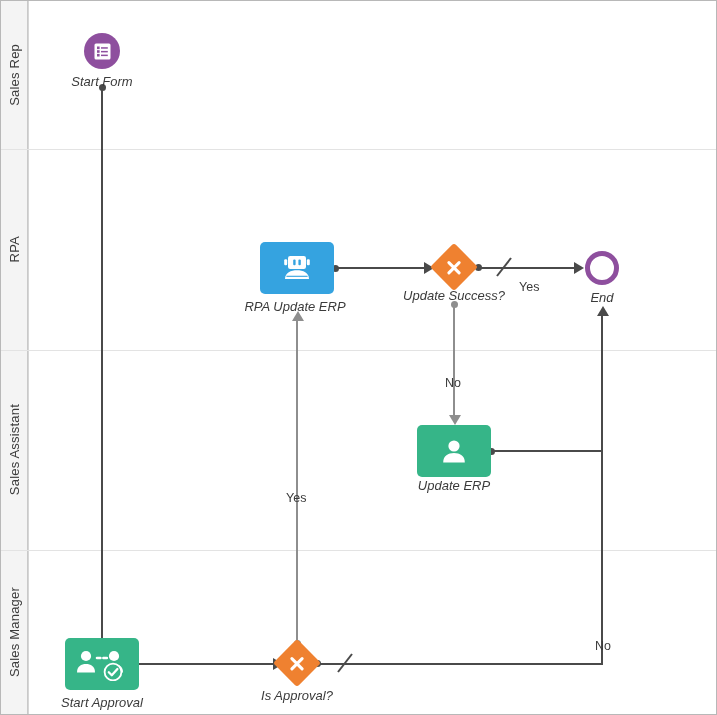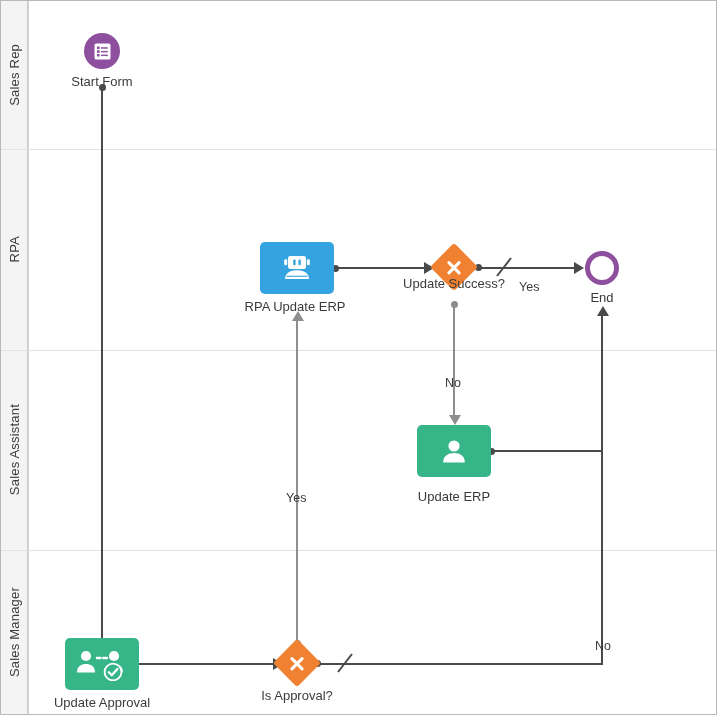--- a/index.html
+++ b/index.html
@@ -59,21 +59,21 @@
   .arrow.up.light{border-bottom-color:#8e8e8e;}
   .arrow.down{
     border-left:6px solid transparent;border-right:6px solid transparent;
     border-top:10px solid #8e8e8e;
   }
   .slash{position:absolute;width:22px;height:22px;}
   .flow-label{
     position:absolute;font-size:12.5px;color:#3b3b3b;white-space:nowrap;
   }
   
-  .node{position:absolute;}
+  .node{position:absolute;font-style:italic;}
   .node-label{
     position:absolute;font-size:13px;color:#3b3b3b;
     white-space:nowrap;text-align:center;left:50%;
     transform:translateX(-50%);
   }
   .event{
     border-radius:50%;
     display:flex;align-items:center;justify-content:center;
   }
   .event.start{width:36px;height:36px;background:#8e4f9e;}
@@ -197,55 +197,55 @@
   </div>
 
   <div class="node" style="left:436px;top:249px;width:34px;">
     <div class="gateway">
       <span class="gx">
         <svg width="17" height="17" viewBox="0 0 17 17">
           <path d="M3.4 3.4 L13.6 13.6 M13.6 3.4 L3.4 13.6" stroke="#ffffff" stroke-width="3.1" stroke-linecap="round"></path>
         </svg>
       </span>
     </div>
-    <div class="node-label" style="top:26px;">Update Success?</div>
+    <div class="node-label" style="top:38px;">Update Success?</div>
   </div>
 
   <div class="node" style="left:584px;top:250px;width:34px;">
     <div class="event end">
       <svg width="13" height="13" viewBox="0 0 13 13">
         <rect x="0" y="0" width="13" height="13" rx="2.6" fill="#ffffff"></rect>
       </svg>
     </div>
     <div class="node-label" style="top:39px;text-align:center;">End</div>
   </div>
 
   <div class="node" style="left:416px;top:424px;width:74px;">
     <div class="task user">
       <svg width="30" height="30" viewBox="0 0 30 30">
         <circle cx="15" cy="10" r="5.6" fill="#ffffff"></circle>
         <path d="M4.2 26.5 C4.2 19.6 9.2 17 15 17 C20.8 17 25.8 19.6 25.8 26.5 Z" fill="#ffffff"></path>
       </svg>
     </div>
-    <div class="node-label" style="top:64px;">Update ERP</div>
+    <div class="node-label" style="top:53px;">Update ERP</div>
   </div>
 
   <div class="node" style="left:64px;top:637px;width:74px;">
     <div class="task user">
       <svg width="56" height="34" viewBox="0 0 56 34">
         <circle cx="12" cy="9" r="5.1" fill="#ffffff"></circle>
         <path d="M3 25.5 C3 19.2 7.3 17 12 17 C16.7 17 21 19.2 21 25.5 Z" fill="#ffffff"></path>
         <circle cx="40" cy="9" r="5.1" fill="#ffffff"></circle>
         <path d="M31 25.5 C31 19.2 35.3 17 40 17 C44.7 17 49 19.2 49 25.5 Z" fill="#ffffff"></path>
         <path d="M23 11 H33" stroke="#ffffff" stroke-width="2.6" stroke-dasharray="3.4 3" stroke-linecap="round"></path>
         <circle cx="39" cy="25" r="8.4" fill="#36b588" stroke="#ffffff" stroke-width="1.8"></circle>
         <path d="M34.8 25.2 L37.8 28.2 L43.4 22" stroke="#ffffff" stroke-width="2.3" fill="none" stroke-linecap="round" stroke-linejoin="round"></path>
       </svg>
     </div>
-    <div class="node-label" style="top:57px;">Update Approval</div>
+    <div class="node-label" style="top:57px;">Start Approval</div>
   </div>
 
   <div class="node" style="left:279px;top:645px;width:34px;">
     <div class="gateway">
       <span class="gx">
         <svg width="17" height="17" viewBox="0 0 17 17">
           <path d="M3.4 3.4 L13.6 13.6 M13.6 3.4 L3.4 13.6" stroke="#ffffff" stroke-width="3.1" stroke-linecap="round"></path>
         </svg>
       </span>
     </div>

